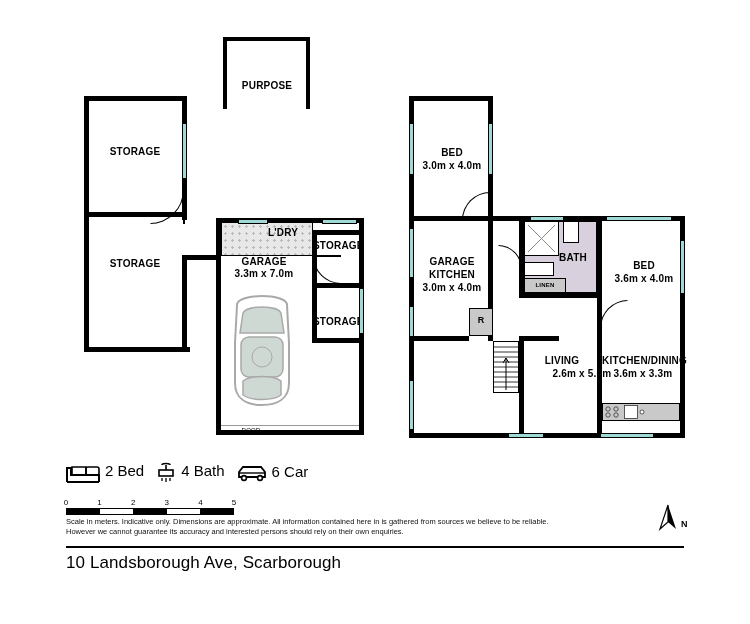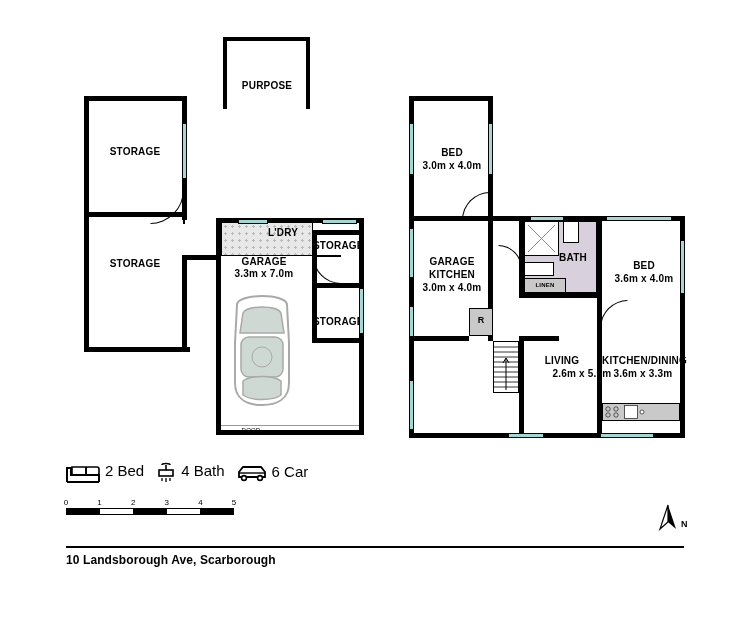--- a/index.html
+++ b/index.html
@@ -141,22 +141,22 @@
     left: 66px;
     top: 546px;
     width: 618px;
     height: 2px;
     background: #000;
   }
   .address {
     position: absolute;
     left: 66px;
     top: 553px;
-    font-size: 12px;
-    font-weight: bold;
+    font-size: 17px;
+    font-weight: normal;
     letter-spacing: 0.1px;
   }
   .north {
     position: absolute;
     left: 655px;
     top: 503px;
     width: 40px;
     height: 32px;
   }
   .north .nlabel {
@@ -371,20 +371,22 @@
     <div class="scale-row">
       <div class="on"></div>
       <div></div>
       <div class="on"></div>
       <div></div>
       <div class="on"></div>
     </div>
   </div>
 
   <div class="disclaimer">
+    <div>Scale in meters. Indicative only. Dimensions are approximate. All information contained here in is gathered from sources we believe to be reliable.</div>
+    <div>However we cannot guarantee its accuracy and interested persons should rely on their own enquiries.</div>
   </div>
 
   <div class="rule"></div>
 
   <div class="address">10 Landsborough Ave, Scarborough</div>
 
   <div class="north">
     <svg width="26" height="30" viewBox="0 0 26 30">
       <path d="M13 2 L21 26 L13 19 Z" fill="#000"></path>
       <path d="M13 2 L5 26 L13 19 Z" fill="#ffffff" stroke="#000" stroke-width="1.2"></path>

